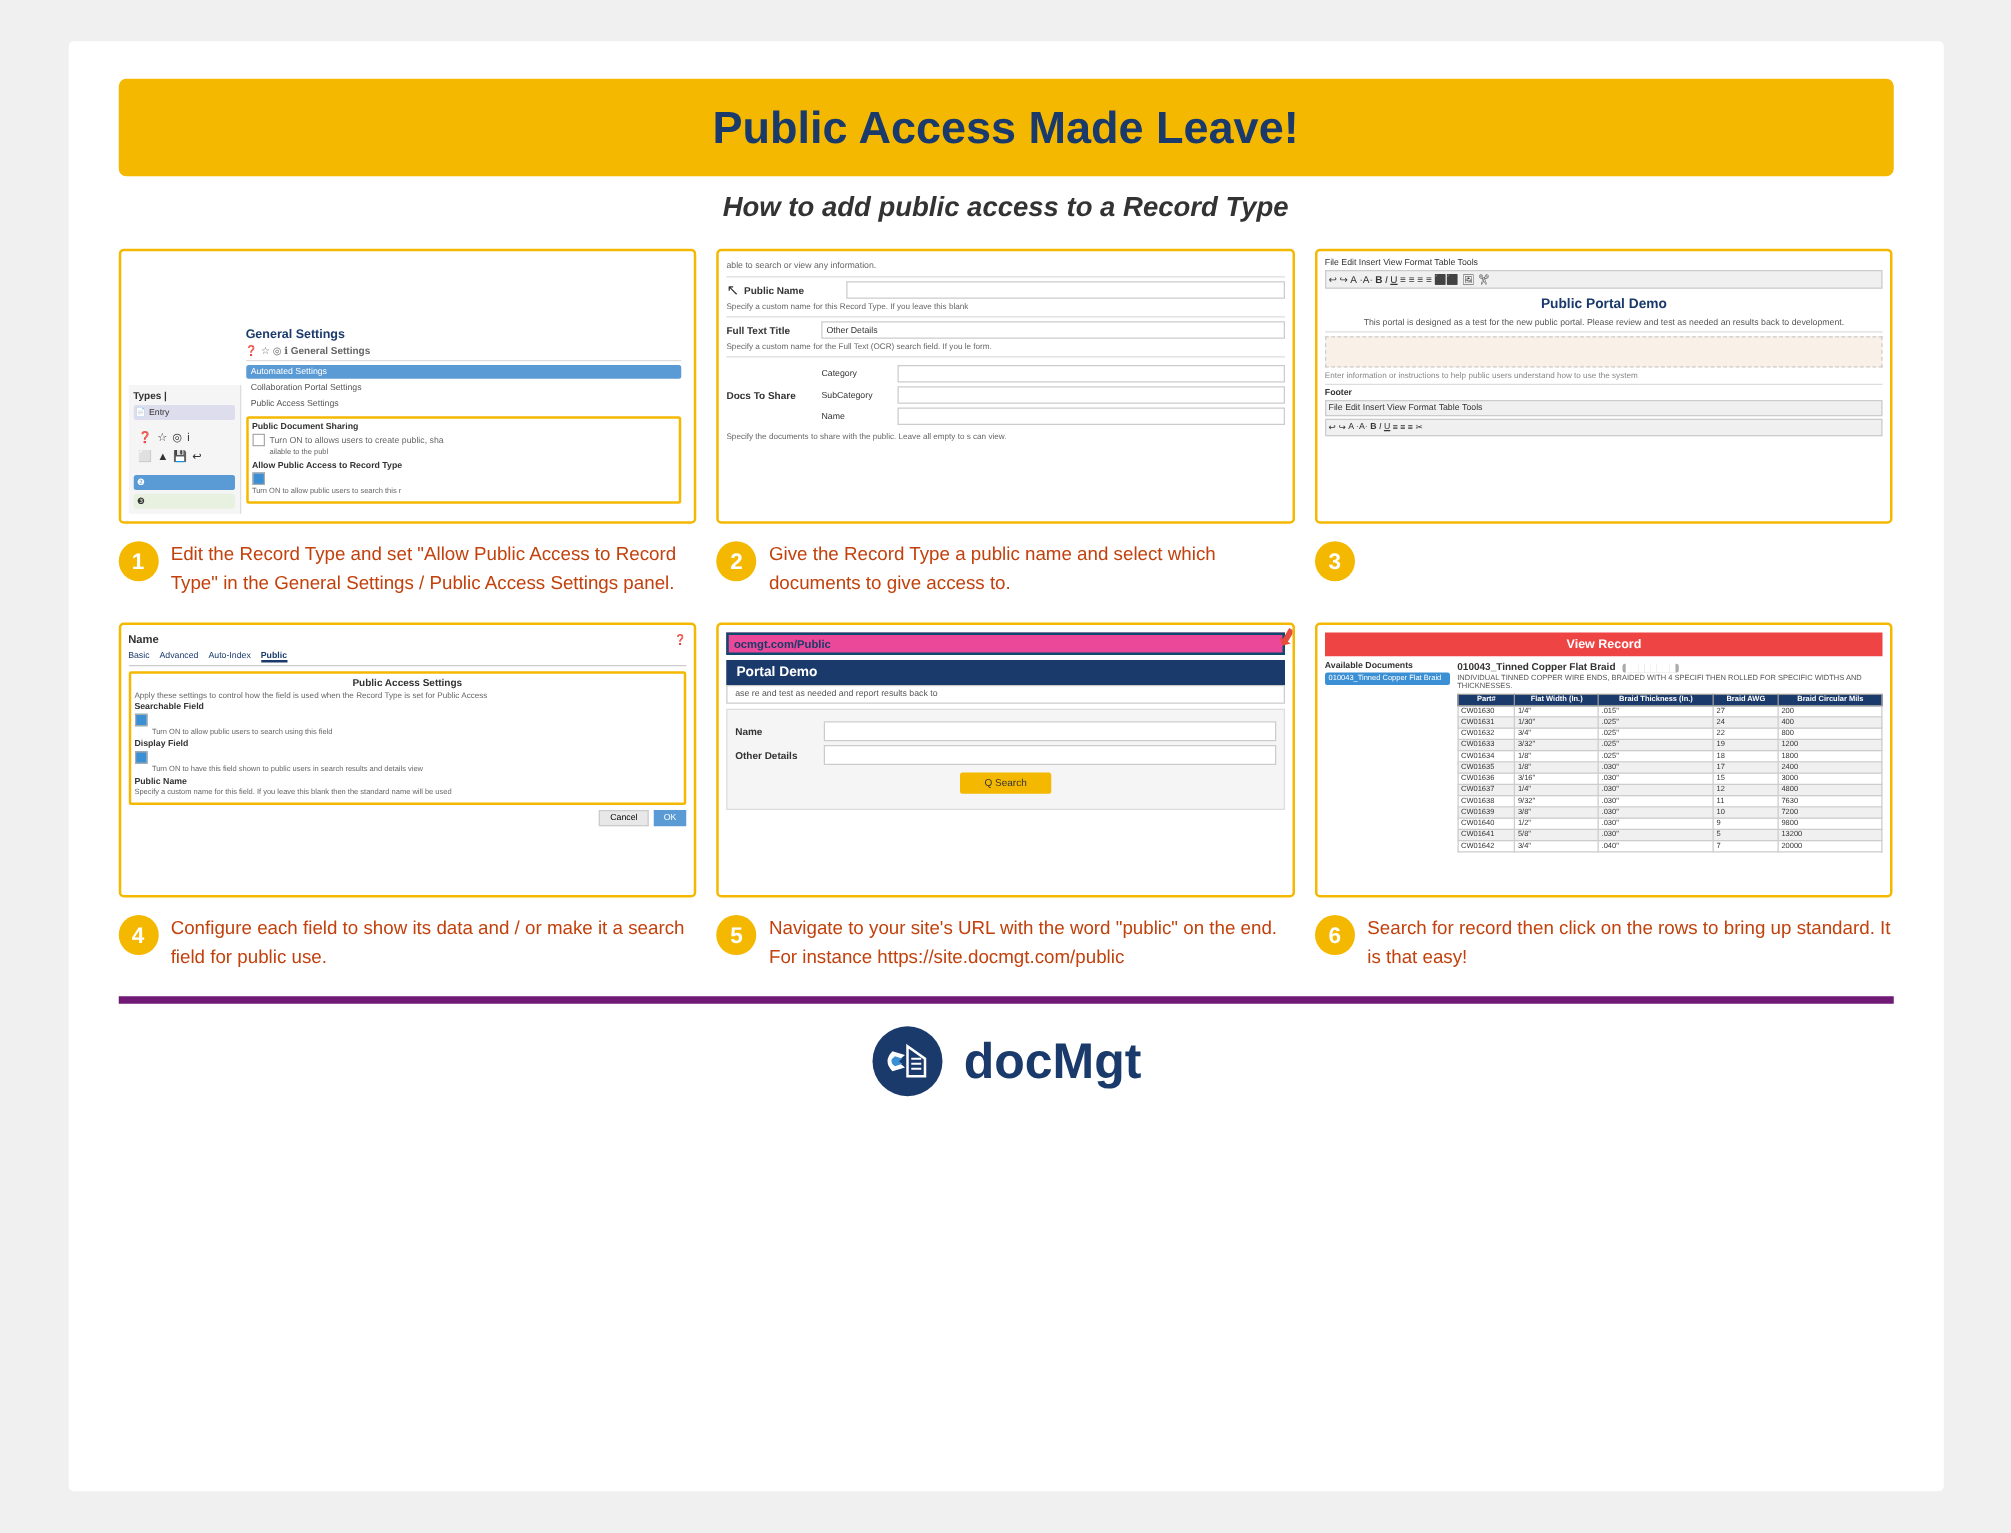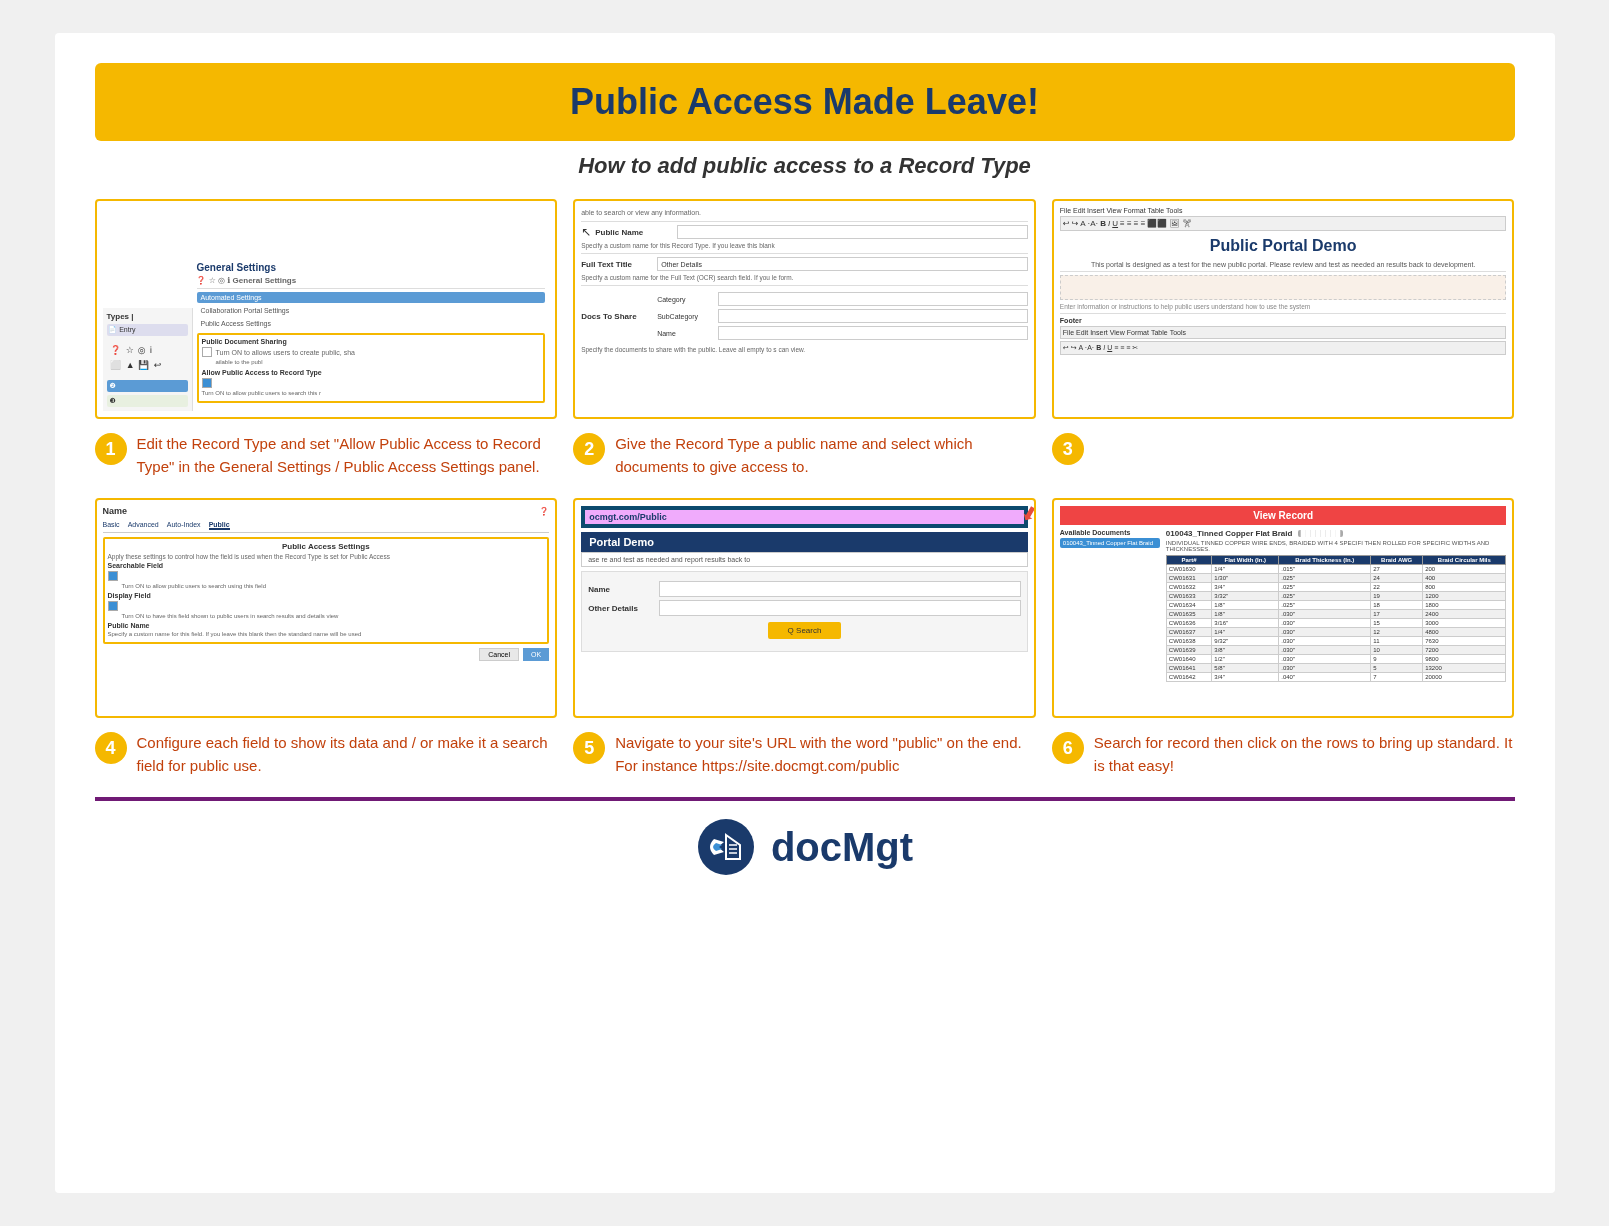--- a/index.html
+++ b/index.html
@@ -238,21 +238,21 @@
       display: flex;
       gap: 4px;
       align-items: center;
       font-size: 9px;
       padding: 2px;
     }
     .footer-logo {
       text-align: center;
       margin-top: 15px;
       padding-top: 16px;
-      border-top: 4px solid #701a75;
+      border-top: 6px solid #701a75;
       display: flex;
       align-items: center;
       justify-content: center;
       gap: 15px;
     }
     .logo-icon {
       width: 60px;
       height: 60px;
     }
     .logo-text {
@@ -402,21 +402,21 @@
             <span style="cursor:pointer;">↩</span>
             <span style="cursor:pointer;">↪</span>
             <span>A</span>
             <span>·A·</span>
             <span style="font-weight:bold;cursor:pointer;">B</span>
             <span style="font-style:italic;cursor:pointer;">I</span>
             <span style="text-decoration:underline;cursor:pointer;">U</span>
             <span>≡ ≡ ≡ ≡</span>
             <span>⬛⬛ 🖼 ✂</span>
           </div>
-          <div class="mock-section-title" style="text-align:center;font-size:16px;">Public Portal Demo</div>
+          <div class="mock-section-title" style="text-align:center;font-size:11px;">Public Portal Demo</div>
           <div style="font-size:7px;color:#555;text-align:center;margin:3px 0;">This portal is designed as a test for the new public portal. Please review and test as needed an results back to development.</div>
           <div class="mock-divider"></div>
           <div style="background:#f9f0e8;border:1px dashed #ccc;padding:2px;min-height:25px;margin:3px 0;"></div>
           <div style="font-size:6.5px;color:#888;margin:2px 0;">Enter information or instructions to help public users understand how to use the system</div>
           <div class="mock-divider"></div>
           <div style="font-size:7px;font-weight:bold;color:#333;margin:2px 0;">Footer</div>
           <div style="background:#f0f0f0;border:1px solid #ccc;padding:2px;margin-bottom:2px;font-size:7px;display:flex;gap:2px;">
             <span>File</span>
             <span>Edit</span>
             <span>Insert</span>
@@ -490,21 +490,21 @@
       <div class="step-desc">
         <div class="step-number">4</div>
         <div class="step-text">Configure each field to show its data and / or make it a search field for public use.</div>
       </div>
     </div>
 
     <div class="step-cell">
       <div class="screenshot-box">
         <div class="mock-ui">
 
-          <div style="display:flex;align-items:center;background:#f0abfc;border:4px solid #0c4a6e;padding:2px 4px;margin-bottom:4px;font-size:9px;">
+          <div style="display:flex;align-items:center;background:#ec4899;border:2px solid #0c4a6e;padding:2px 4px;margin-bottom:4px;font-size:9px;">
             <span style="color:#1a3a6b;font-weight:bold;">ocmgt.com/Public</span>
             <span style="margin-left:4px;font-size:7px;color:#555;"></span>
           </div>
 
           <div style="position:relative;">
             <div style="background:#1a3a6b;color:white;padding:4px 8px;font-size:11px;font-weight:bold;">
               <span>Portal Demo</span>
             </div>
 
             <div style="position:absolute;right:-10px;top:-30px;font-size:20px;color:#e74c3c;transform:rotate(30deg);">⬇</div>

